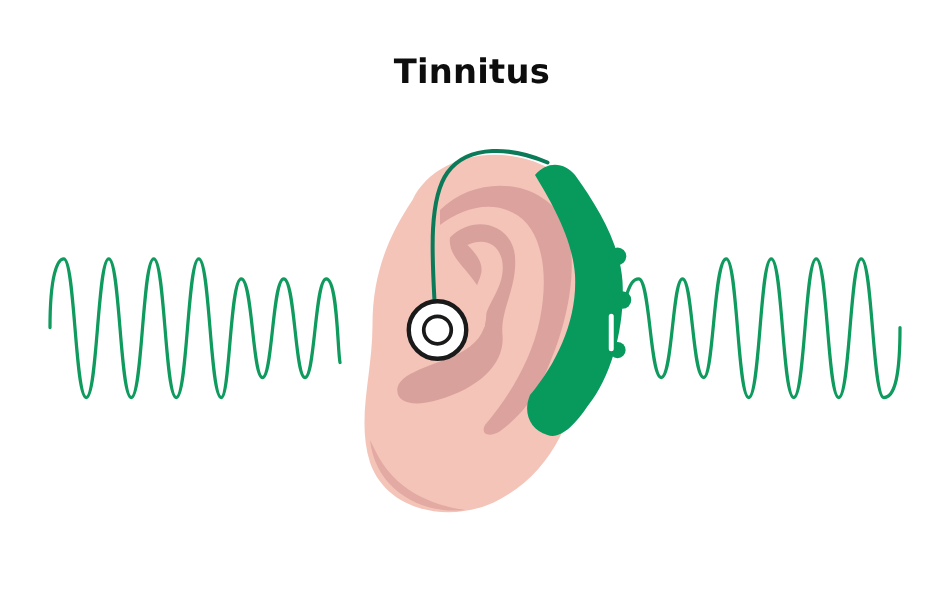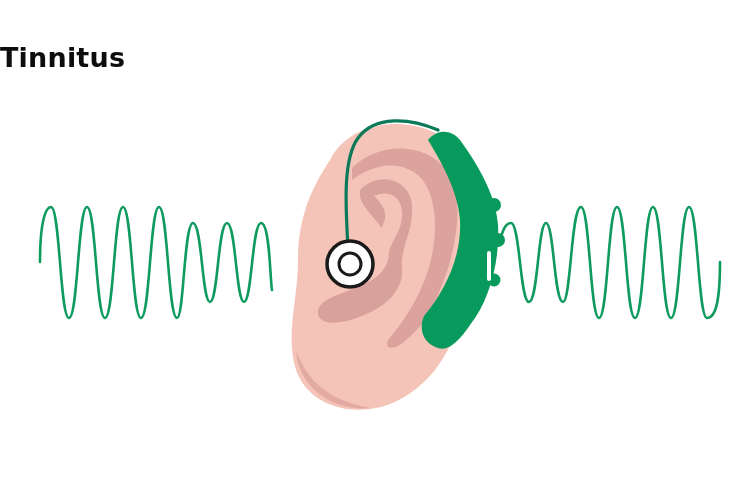--- a/index.html
+++ b/index.html
@@ -1,18 +1,18 @@
 <!DOCTYPE html>
 <html><head>
   <meta charset="utf-8">
   <style>
     html, body { margin: 0; padding: 0; background: #ffffff; }
     body { width: 755px; height: 481px; position: relative; overflow: hidden; }
     .title {
-      position: absolute; left: 0; top: 42px; width: 755px; 
+      position: absolute; left: 0; top: 42px; width: 755px; text-align: center;
       font-family: "DejaVu Sans", sans-serif; font-weight: bold; font-size: 27px;
       color: #0d0d0d; letter-spacing: 0.2px;
     }
     .illustration { position: absolute; left: 0; top: 0; }
   </style>
 </head>
 <body>
 
 <div class="title">Tinnitus</div>
 

